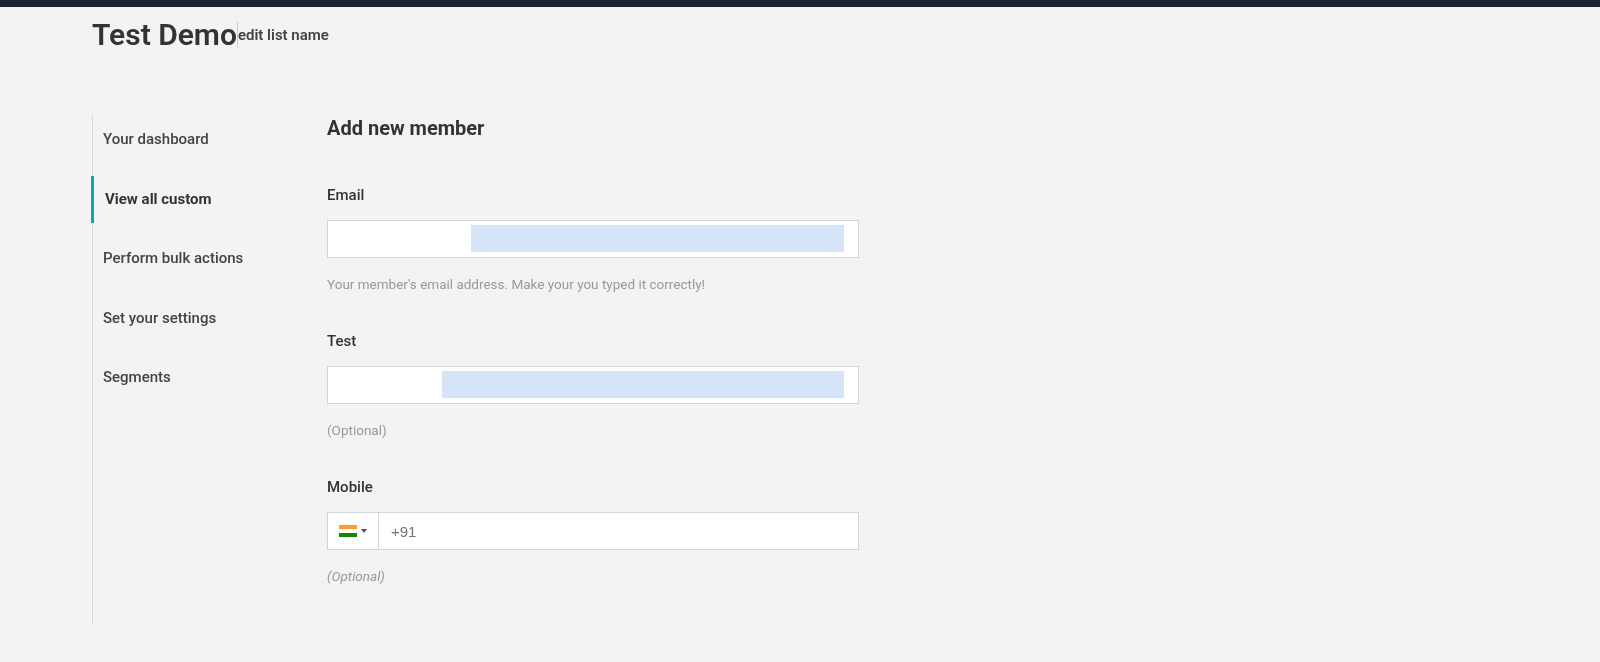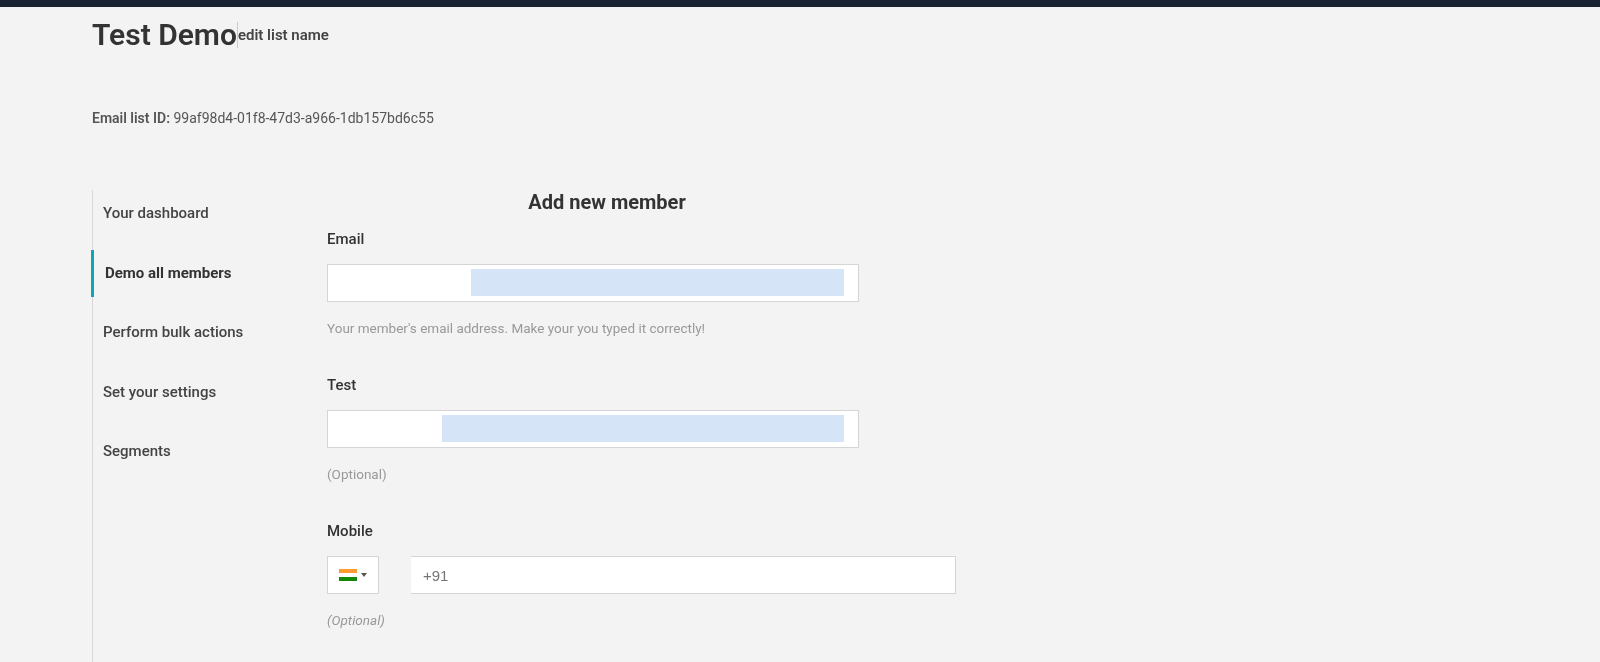--- a/index.html
+++ b/index.html
@@ -75,22 +75,21 @@
     padding-left: 11px;
   }
   .main {
     flex: 1;
     max-width: 560px;
   }
   .section-title {
     font-size: 20px;
     font-weight: 700;
     color: #333;
-    margin-bottom: 16px;
-    text-align: center;
+    margin-bottom: 46px;
   }
   .field-label {
     font-size: 15px;
     color: #333;
     font-weight: 500;
     margin-bottom: 16px;
     display: block;
   }
   .text-input {
     width: 532px;
@@ -115,22 +114,21 @@
   .helper {
     font-size: 13.5px;
     color: #999;
     margin-top: 18px;
     font-weight: 400;
   }
   .helper.italic { font-style: italic; }
   .field-group { margin-bottom: 40px; }
   .phone-row {
     display: flex;
-    width: 629px;
-    gap: 32px;
+    width: 532px;
   }
   .flag-box {
     width: 52px;
     height: 38px;
     border: 1px solid #d5d5d5;
     background: #fff;
     display: flex;
     align-items: center;
     justify-content: center;
     gap: 4px;
@@ -169,28 +167,25 @@
 
 <div class="topbar"></div>
 
 <div class="container">
   <div class="header-row">
     <h1 class="page-title">Test Demo</h1>
     <div class="divider-vert"></div>
     <span class="edit-link">edit list name</span>
   </div>
 
-  <div class="list-id">
-    <span class="label-part">Email list ID: </span><span>99af98d4-01f8-47d3-a966-1db157bd6c55</span>
-  </div>
 
   <div class="body-row">
     <nav class="sidebar">
       <div class="sidebar-item"><span>Your dashboard</span></div>
-      <div class="sidebar-item active"><span>Demo all members</span></div>
+      <div class="sidebar-item active"><span>View all custom</span></div>
       <div class="sidebar-item"><span>Perform bulk actions</span></div>
       <div class="sidebar-item"><span>Set your settings</span></div>
       <div class="sidebar-item"><span>Segments</span></div>
     </nav>
 
     <main class="main">
       <h2 class="section-title">Add new member</h2>
 
       <div class="field-group">
         <label class="field-label">Email</label>

